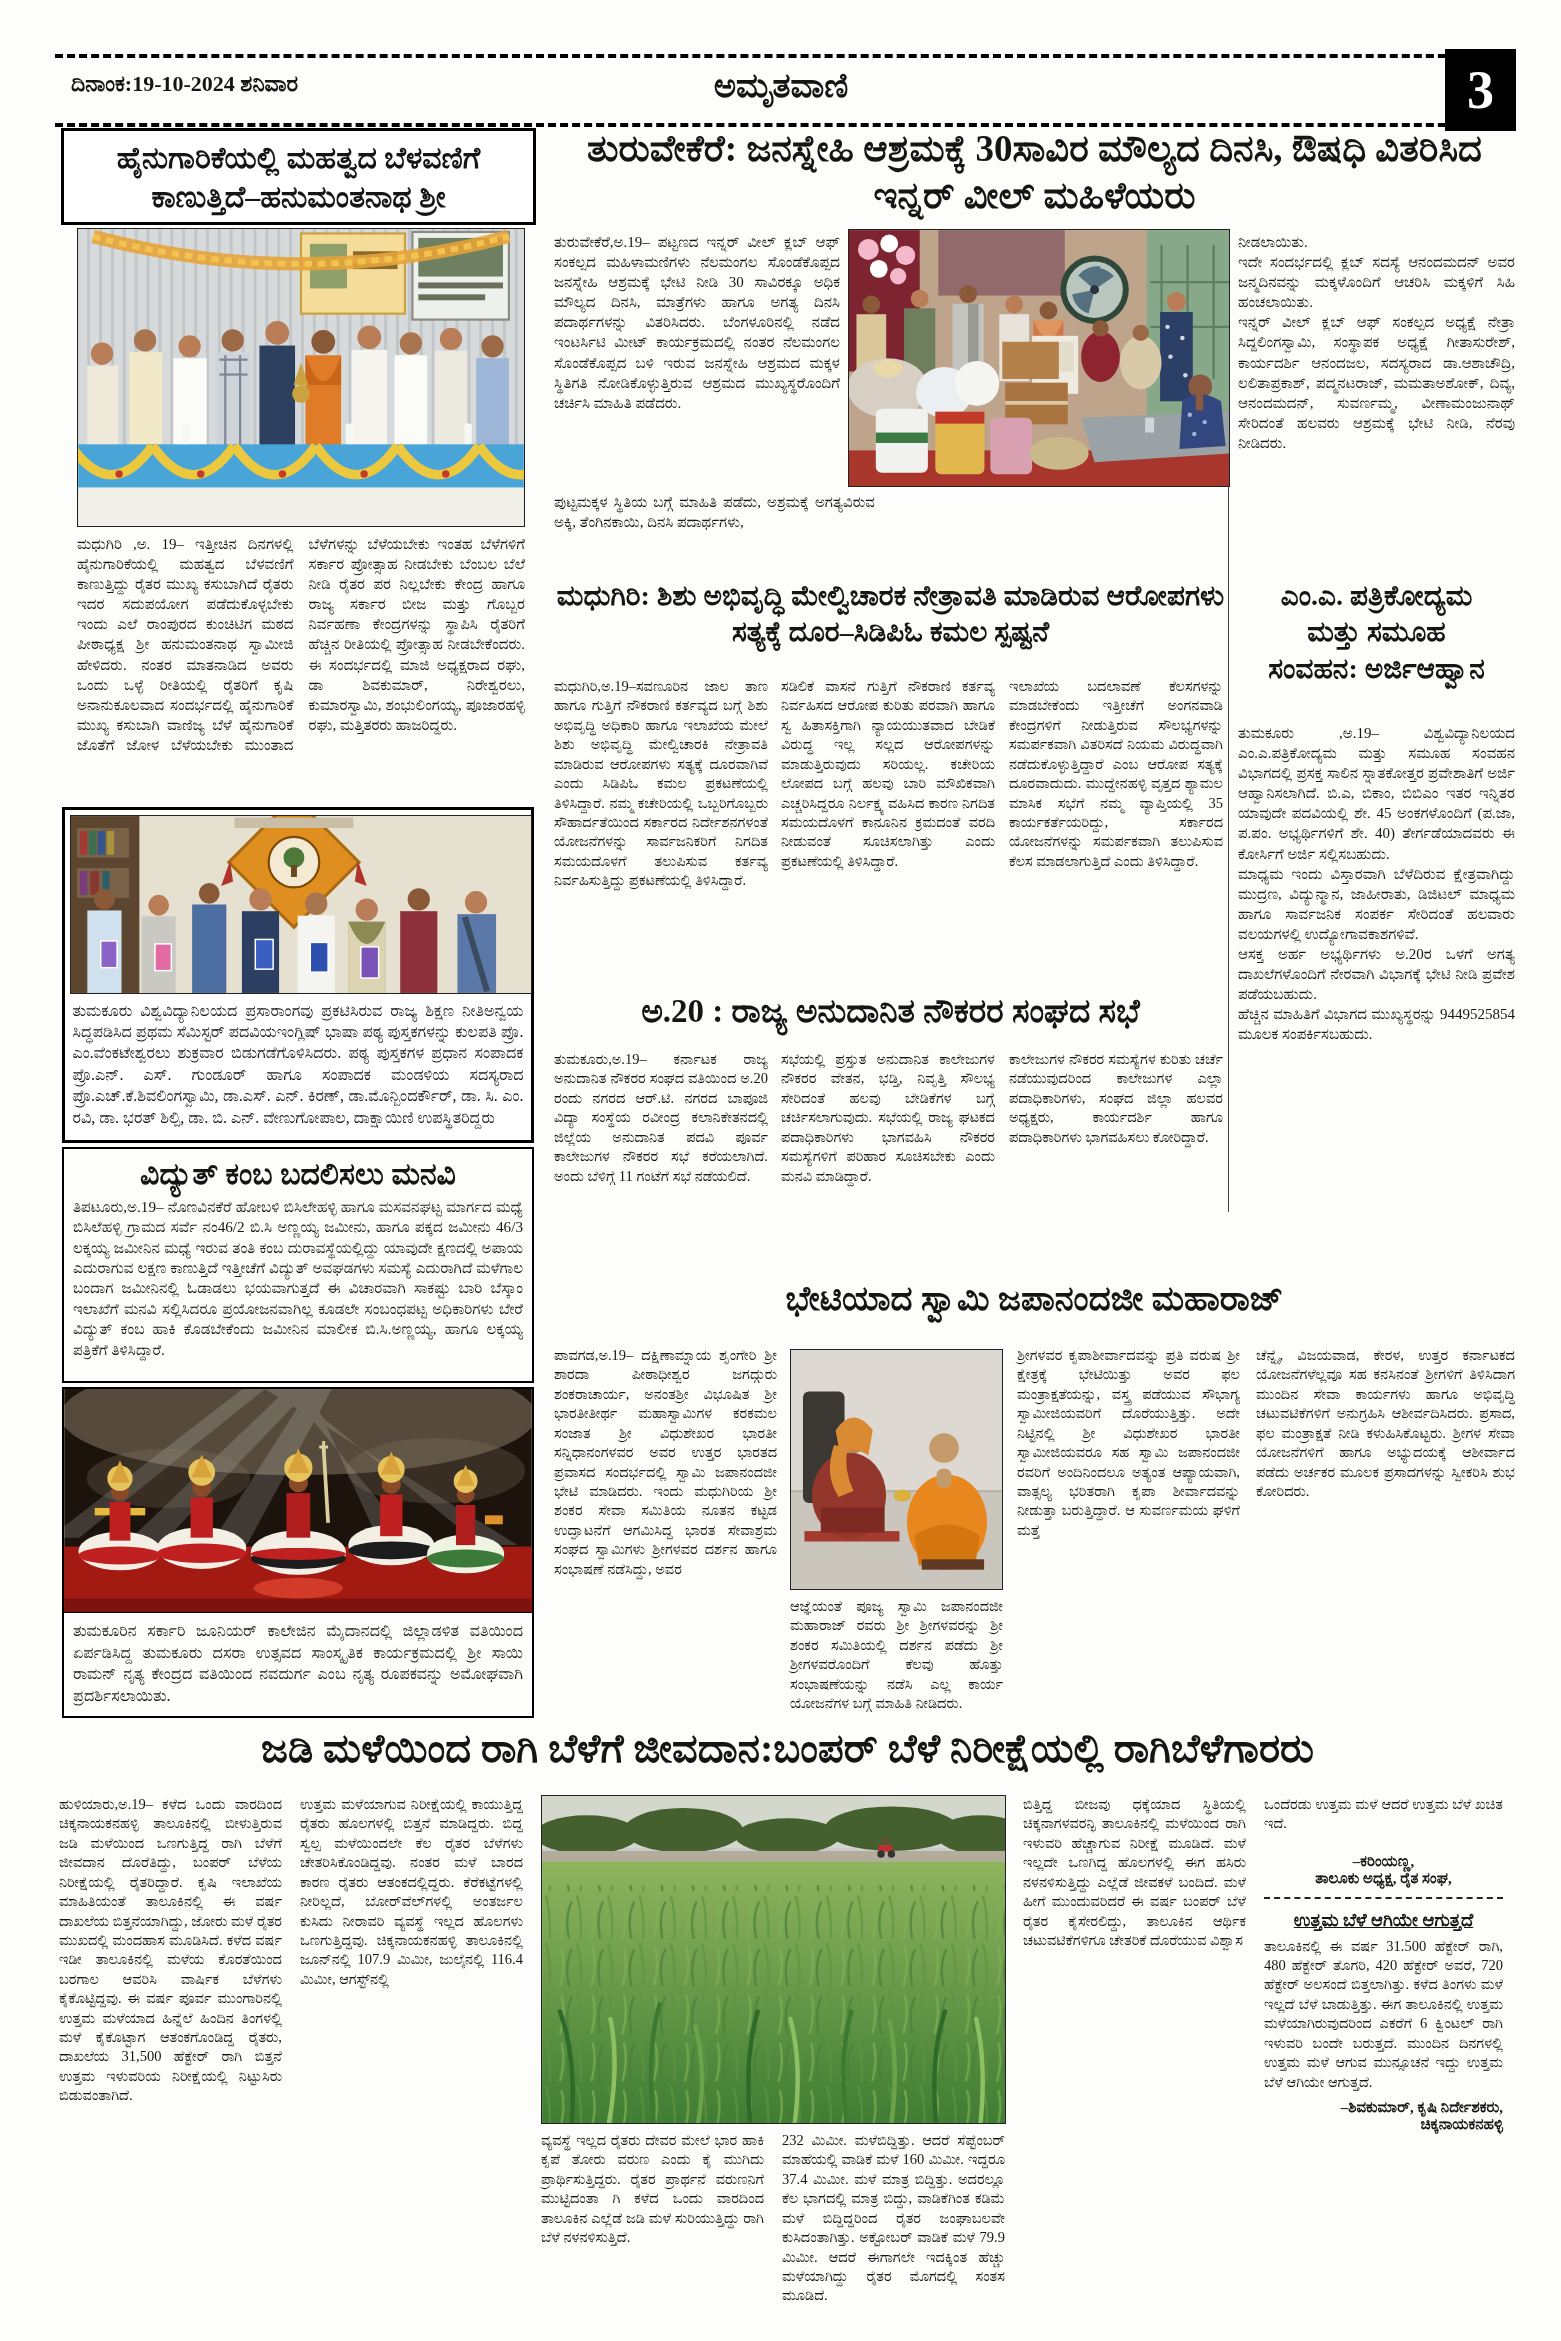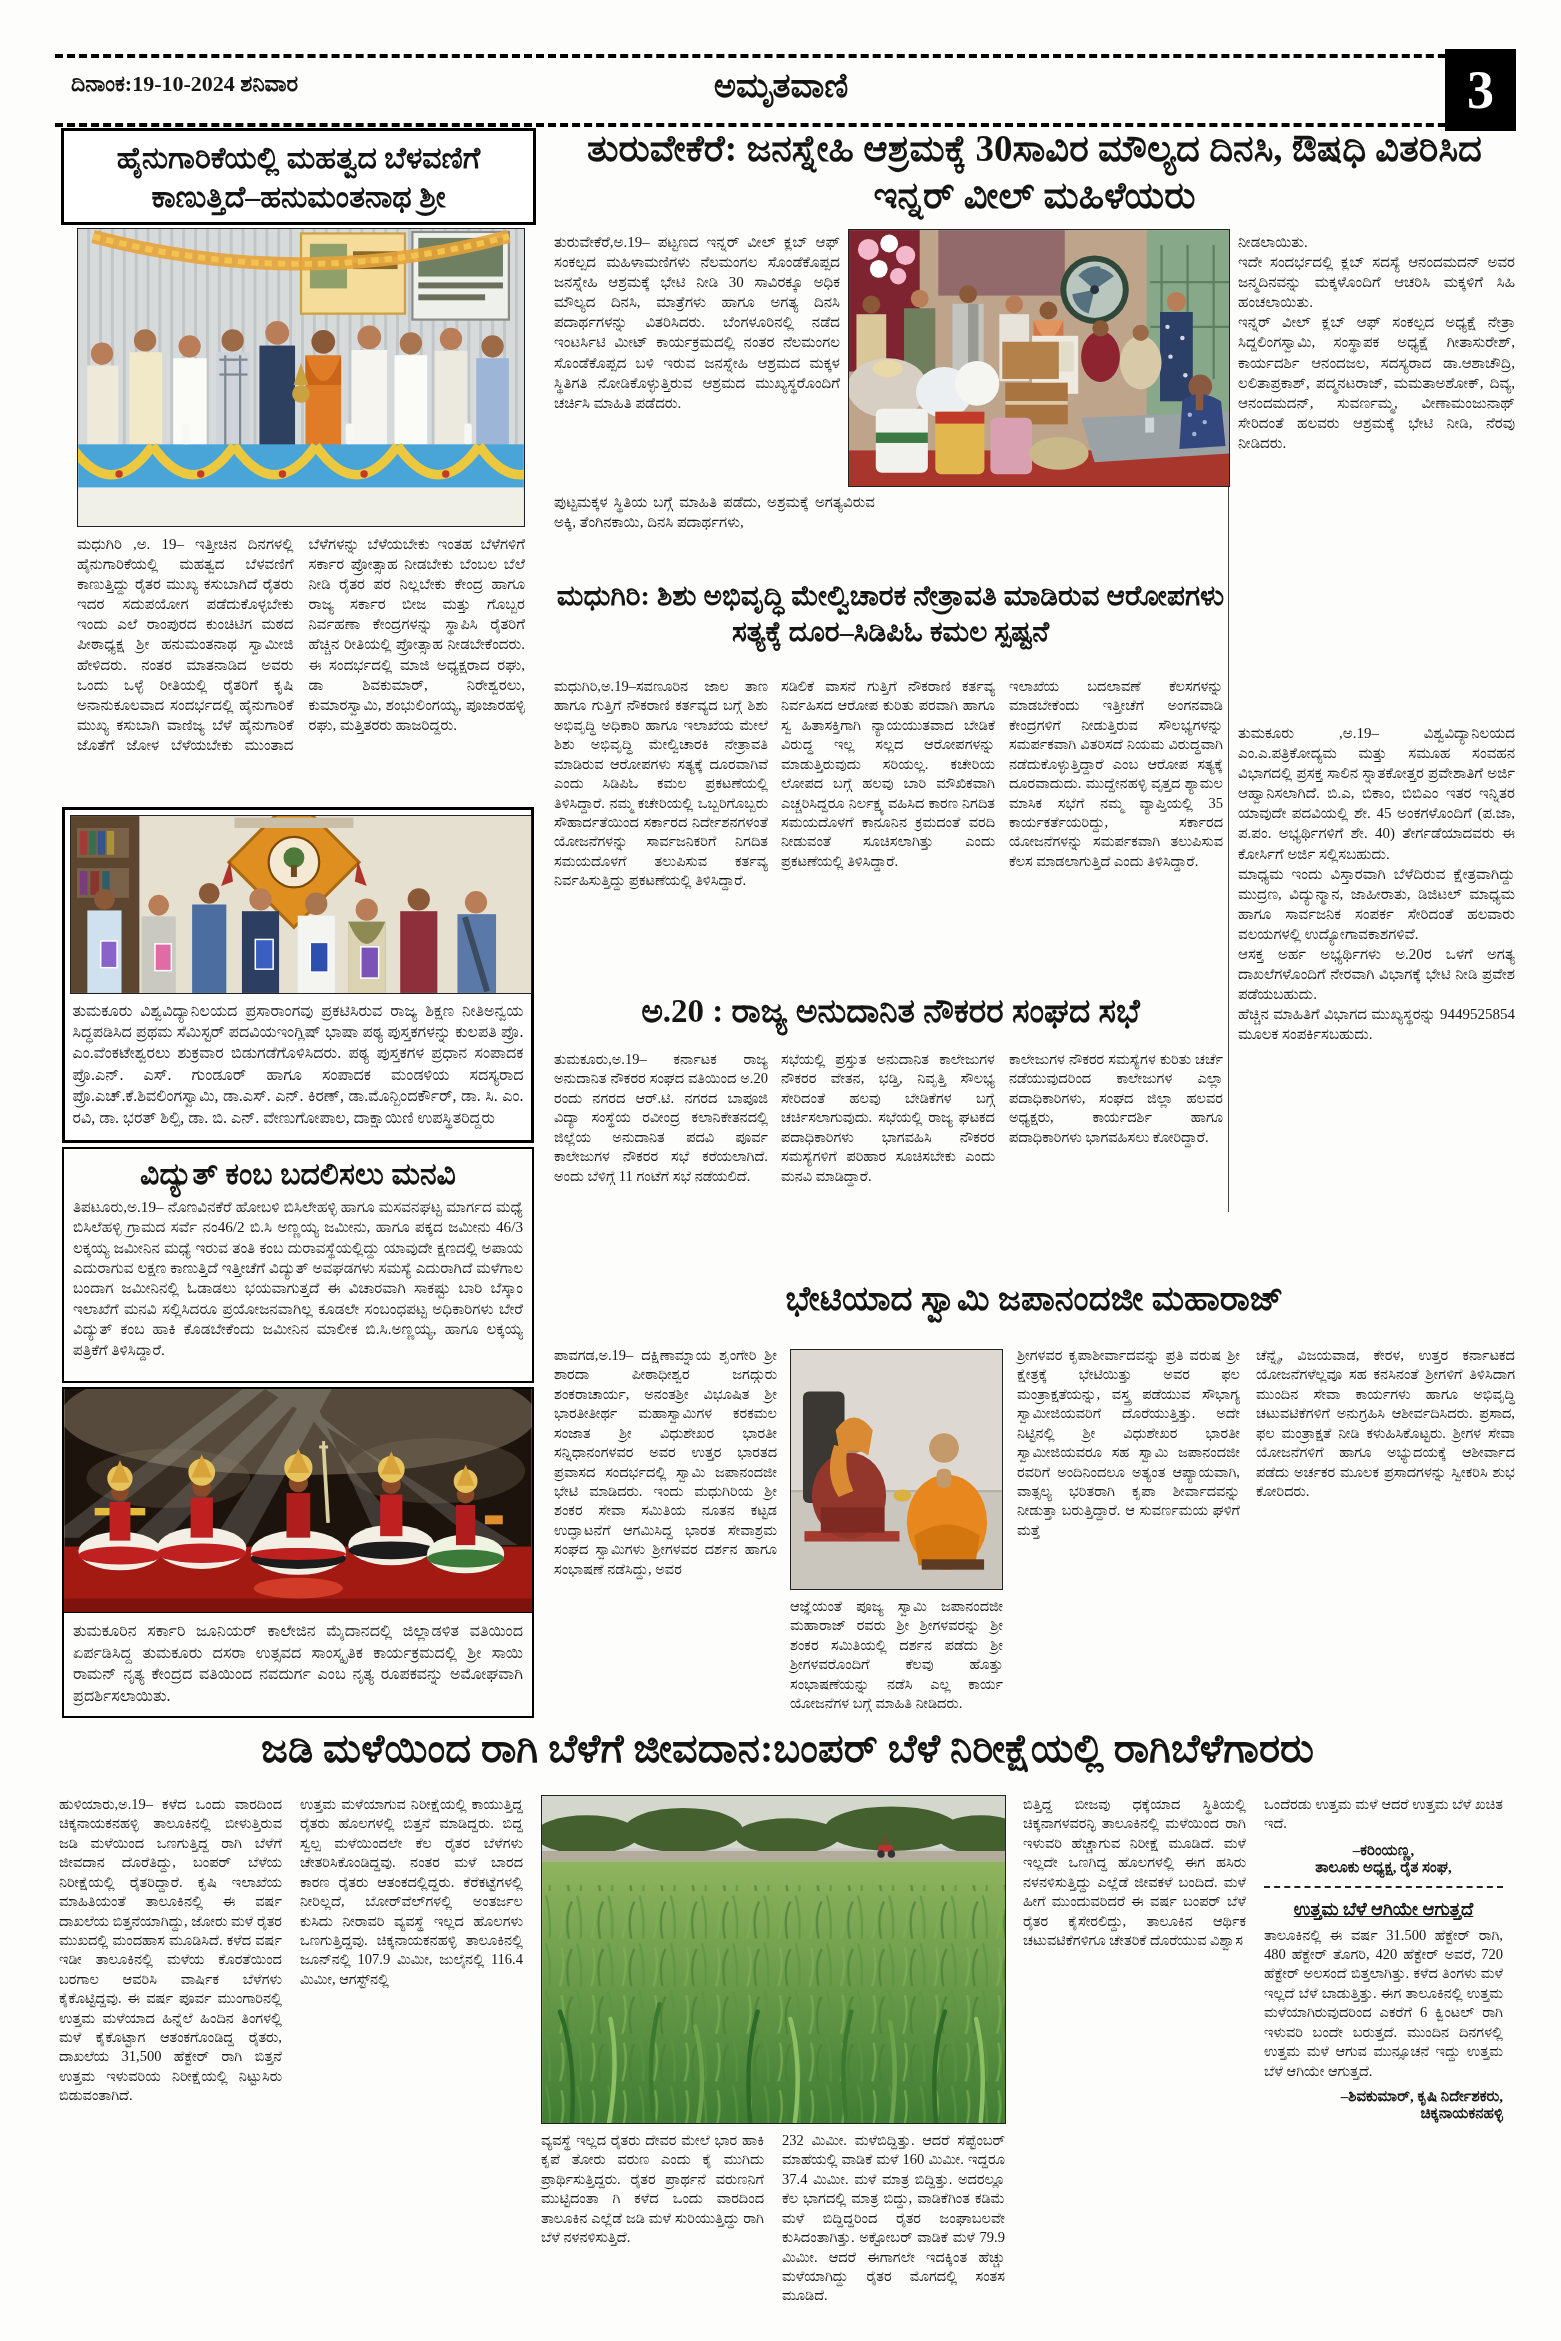--- a/index.html
+++ b/index.html
@@ -405,20 +405,23 @@
   <div class="abs h-md" style="left:554px;top:578px;width:673px;height:92px;">ಮಧುಗಿರಿ: ಶಿಶು ಅಭಿವೃದ್ಧಿ ಮೇಲ್ವಿಚಾರಕ ನೇತ್ರಾವತಿ ಮಾಡಿರುವ ಆರೋಪಗಳು ಸತ್ಯಕ್ಕೆ ದೂರ–ಸಿಡಿಪಿಓ ಕಮಲ ಸ್ಪಷ್ಟನೆ</div>
   <div class="abs kn body-sm" style="left:554px;top:677px;width:214px;height:308px;">ಮಧುಗಿರಿ,ಅ.19–ಸವಣೂರಿನ ಜಾಲ ತಾಣ ಹಾಗೂ ಗುತ್ತಿಗೆ ನೌಕರಾಣಿ ಕರ್ತವ್ಯದ ಬಗ್ಗೆ ಶಿಶು ಅಭಿವೃದ್ಧಿ ಅಧಿಕಾರಿ ಹಾಗೂ ಇಲಾಖೆಯ ಮೇಲೆ ಶಿಶು ಅಭಿವೃದ್ಧಿ ಮೇಲ್ವಿಚಾರಕಿ ನೇತ್ರಾವತಿ ಮಾಡಿರುವ ಆರೋಪಗಳು ಸತ್ಯಕ್ಕೆ ದೂರವಾಗಿವೆ ಎಂದು ಸಿಡಿಪಿಓ ಕಮಲ ಪ್ರಕಟಣೆಯಲ್ಲಿ ತಿಳಿಸಿದ್ದಾರೆ. ನಮ್ಮ ಕಚೇರಿಯಲ್ಲಿ ಒಬ್ಬರಿಗೊಬ್ಬರು ಸೌಹಾರ್ದತೆಯಿಂದ ಸರ್ಕಾರದ ನಿರ್ದೇಶನಗಳಂತೆ ಯೋಜನೆಗಳನ್ನು ಸಾರ್ವಜನಿಕರಿಗೆ ನಿಗದಿತ ಸಮಯದೊಳಗೆ ತಲುಪಿಸುವ ಕರ್ತವ್ಯ ನಿರ್ವಹಿಸುತ್ತಿದ್ದು ಪ್ರಕಟಣೆಯಲ್ಲಿ ತಿಳಿಸಿದ್ದಾರೆ.</div>
   <div class="abs kn body-sm" style="left:781px;top:677px;width:214px;height:308px;">ಸಡಿಲಿಕೆ ವಾಸನೆ ಗುತ್ತಿಗೆ ನೌಕರಾಣಿ ಕರ್ತವ್ಯ ನಿರ್ವಹಿಸದ ಆರೋಪ ಕುರಿತು ಪರವಾಗಿ ಹಾಗೂ ಸ್ವ ಹಿತಾಸಕ್ತಿಗಾಗಿ ನ್ಯಾಯಯುತವಾದ ಬೇಡಿಕೆ ವಿರುದ್ಧ ಇಲ್ಲ ಸಲ್ಲದ ಆರೋಪಗಳನ್ನು ಮಾಡುತ್ತಿರುವುದು ಸರಿಯಲ್ಲ. ಕಚೇರಿಯ ಲೋಪದ ಬಗ್ಗೆ ಹಲವು ಬಾರಿ ಮೌಖಿಕವಾಗಿ ಎಚ್ಚರಿಸಿದ್ದರೂ ನಿರ್ಲಕ್ಷ್ಯ ವಹಿಸಿದ ಕಾರಣ ನಿಗದಿತ ಸಮಯದೊಳಗೆ ಕಾನೂನಿನ ಕ್ರಮದಂತೆ ವರದಿ ನೀಡುವಂತೆ ಸೂಚಿಸಲಾಗಿತ್ತು ಎಂದು ಪ್ರಕಟಣೆಯಲ್ಲಿ ತಿಳಿಸಿದ್ದಾರೆ.</div>
   <div class="abs kn body-sm" style="left:1009px;top:677px;width:214px;height:308px;">ಇಲಾಖೆಯ ಬದಲಾವಣೆ ಕೆಲಸಗಳನ್ನು ಮಾಡಬೇಕೆಂದು ಇತ್ತೀಚೆಗೆ ಅಂಗನವಾಡಿ ಕೇಂದ್ರಗಳಿಗೆ ನೀಡುತ್ತಿರುವ ಸೌಲಭ್ಯಗಳನ್ನು ಸಮರ್ಪಕವಾಗಿ ವಿತರಿಸದೆ ನಿಯಮ ವಿರುದ್ಧವಾಗಿ ನಡೆದುಕೊಳ್ಳುತ್ತಿದ್ದಾರೆ ಎಂಬ ಆರೋಪ ಸತ್ಯಕ್ಕೆ ದೂರವಾದುದು. ಮುದ್ದೇನಹಳ್ಳಿ ವೃತ್ತದ ಶ್ಯಾಮಲ ಮಾಸಿಕ ಸಭೆಗೆ ನಮ್ಮ ವ್ಯಾಪ್ತಿಯಲ್ಲಿ 35 ಕಾರ್ಯಕರ್ತೆಯರಿದ್ದು, ಸರ್ಕಾರದ ಯೋಜನೆಗಳನ್ನು ಸಮರ್ಪಕವಾಗಿ ತಲುಪಿಸುವ ಕೆಲಸ ಮಾಡಲಾಗುತ್ತಿದೆ ಎಂದು ತಿಳಿಸಿದ್ದಾರೆ.</div>
 
   <div class="abs h-lg" style="left:554px;top:990px;width:673px;height:52px;">ಅ.20 : ರಾಜ್ಯ ಅನುದಾನಿತ ನೌಕರರ ಸಂಘದ ಸಭೆ</div>
   <div class="abs kn body-sm" style="left:554px;top:1050px;width:214px;height:162px;">ತುಮಕೂರು,ಅ.19– ಕರ್ನಾಟಕ ರಾಜ್ಯ ಅನುದಾನಿತ ನೌಕರರ ಸಂಘದ ವತಿಯಿಂದ ಅ.20 ರಂದು ನಗರದ ಆರ್.ಟಿ. ನಗರದ ಬಾಪೂಜಿ ವಿದ್ಯಾ ಸಂಸ್ಥೆಯ ರವೀಂದ್ರ ಕಲಾನಿಕೇತನದಲ್ಲಿ ಜಿಲ್ಲೆಯ ಅನುದಾನಿತ ಪದವಿ ಪೂರ್ವ ಕಾಲೇಜುಗಳ ನೌಕರರ ಸಭೆ ಕರೆಯಲಾಗಿದೆ. ಅಂದು ಬೆಳಿಗ್ಗೆ 11 ಗಂಟೆಗೆ ಸಭೆ ನಡೆಯಲಿದೆ.</div>
   <div class="abs kn body-sm" style="left:781px;top:1050px;width:214px;height:162px;">ಸಭೆಯಲ್ಲಿ ಪ್ರಸ್ತುತ ಅನುದಾನಿತ ಕಾಲೇಜುಗಳ ನೌಕರರ ವೇತನ, ಭಡ್ತಿ, ನಿವೃತ್ತಿ ಸೌಲಭ್ಯ ಸೇರಿದಂತೆ ಹಲವು ಬೇಡಿಕೆಗಳ ಬಗ್ಗೆ ಚರ್ಚಿಸಲಾಗುವುದು. ಸಭೆಯಲ್ಲಿ ರಾಜ್ಯ ಘಟಕದ ಪದಾಧಿಕಾರಿಗಳು ಭಾಗವಹಿಸಿ ನೌಕರರ ಸಮಸ್ಯೆಗಳಿಗೆ ಪರಿಹಾರ ಸೂಚಿಸಬೇಕು ಎಂದು ಮನವಿ ಮಾಡಿದ್ದಾರೆ.</div>
   <div class="abs kn body-sm" style="left:1009px;top:1050px;width:214px;height:162px;">ಕಾಲೇಜುಗಳ ನೌಕರರ ಸಮಸ್ಯೆಗಳ ಕುರಿತು ಚರ್ಚೆ ನಡೆಯುವುದರಿಂದ ಕಾಲೇಜುಗಳ ಎಲ್ಲಾ ಪದಾಧಿಕಾರಿಗಳು, ಸಂಘದ ಜಿಲ್ಲಾ ಹಲವರ ಅಧ್ಯಕ್ಷರು, ಕಾರ್ಯದರ್ಶಿ ಹಾಗೂ ಪದಾಧಿಕಾರಿಗಳು ಭಾಗವಹಿಸಲು ಕೋರಿದ್ದಾರೆ.</div>
 
+  <div class="abs h-md prewrap" style="left:1238px;top:578px;width:277px;height:138px;">ಎಂ.ಎ. ಪತ್ರಿಕೋದ್ಯಮ
+ಮತ್ತು ಸಮೂಹ
+ಸಂವಹನ: ಅರ್ಜಿಆಹ್ವಾನ</div>
   <div class="abs kn body-txt prewrap" style="left:1238px;top:723px;width:277px;height:489px;">ತುಮಕೂರು ,ಅ.19– ವಿಶ್ವವಿದ್ಯಾನಿಲಯದ ಎಂ.ಎ.ಪತ್ರಿಕೋದ್ಯಮ ಮತ್ತು ಸಮೂಹ ಸಂವಹನ ವಿಭಾಗದಲ್ಲಿ ಪ್ರಸಕ್ತ ಸಾಲಿನ ಸ್ನಾತಕೋತ್ತರ ಪ್ರವೇಶಾತಿಗೆ ಅರ್ಜಿ ಆಹ್ವಾನಿಸಲಾಗಿದೆ. ಬಿ.ಎ, ಬಿಕಾಂ, ಬಿಬಿಎಂ ಇತರ ಇನ್ನಿತರ ಯಾವುದೇ ಪದವಿಯಲ್ಲಿ ಶೇ. 45 ಅಂಕಗಳೊಂದಿಗೆ (ಪ.ಜಾ, ಪ.ಪಂ. ಅಭ್ಯರ್ಥಿಗಳಿಗೆ ಶೇ. 40) ತೇರ್ಗಡೆಯಾದವರು ಈ ಕೋರ್ಸಿಗೆ ಅರ್ಜಿ ಸಲ್ಲಿಸಬಹುದು.
 ಮಾಧ್ಯಮ ಇಂದು ವಿಸ್ತಾರವಾಗಿ ಬೆಳೆದಿರುವ ಕ್ಷೇತ್ರವಾಗಿದ್ದು ಮುದ್ರಣ, ವಿದ್ಯುನ್ಮಾನ, ಜಾಹೀರಾತು, ಡಿಜಿಟಲ್ ಮಾಧ್ಯಮ ಹಾಗೂ ಸಾರ್ವಜನಿಕ ಸಂಪರ್ಕ ಸೇರಿದಂತೆ ಹಲವಾರು ವಲಯಗಳಲ್ಲಿ ಉದ್ಯೋಗಾವಕಾಶಗಳಿವೆ.
 ಆಸಕ್ತ ಅರ್ಹ ಅಭ್ಯರ್ಥಿಗಳು ಅ.20ರ ಒಳಗೆ ಅಗತ್ಯ ದಾಖಲೆಗಳೊಂದಿಗೆ ನೇರವಾಗಿ ವಿಭಾಗಕ್ಕೆ ಭೇಟಿ ನೀಡಿ ಪ್ರವೇಶ ಪಡೆಯಬಹುದು.
 ಹೆಚ್ಚಿನ ಮಾಹಿತಿಗೆ ವಿಭಾಗದ ಮುಖ್ಯಸ್ಥರನ್ನು 9449525854 ಮೂಲಕ ಸಂಪರ್ಕಿಸಬಹುದು.</div>
 
   <div class="abs bold center" style="left:554px;top:1280px;width:961px;height:57px;font-size:34px;">ಭೇಟಿಯಾದ ಸ್ವಾಮಿ ಜಪಾನಂದಜೀ ಮಹಾರಾಜ್</div>
 
   <div class="abs kn body-sm" style="left:554px;top:1346px;width:223px;height:366px;">ಪಾವಗಡ,ಅ.19– ದಕ್ಷಿಣಾಮ್ನಾಯ ಶೃಂಗೇರಿ ಶ್ರೀ ಶಾರದಾ ಪೀಠಾಧೀಶ್ವರ ಜಗದ್ಗುರು ಶಂಕರಾಚಾರ್ಯ, ಅನಂತಶ್ರೀ ವಿಭೂಷಿತ ಶ್ರೀ ಭಾರತೀತೀರ್ಥ ಮಹಾಸ್ವಾಮಿಗಳ ಕರಕಮಲ ಸಂಜಾತ ಶ್ರೀ ವಿಧುಶೇಖರ ಭಾರತೀ ಸನ್ನಿಧಾನಂಗಳವರ ಅವರ ಉತ್ತರ ಭಾರತದ ಪ್ರವಾಸದ ಸಂದರ್ಭದಲ್ಲಿ ಸ್ವಾಮಿ ಜಪಾನಂದಜೀ ಭೇಟಿ ಮಾಡಿದರು. ಇಂದು ಮಧುಗಿರಿಯ ಶ್ರೀ ಶಂಕರ ಸೇವಾ ಸಮಿತಿಯ ನೂತನ ಕಟ್ಟಡ ಉದ್ಘಾಟನೆಗೆ ಆಗಮಿಸಿದ್ದ ಭಾರತ ಸೇವಾಶ್ರಮ ಸಂಘದ ಸ್ವಾಮಿಗಳು ಶ್ರೀಗಳವರ ದರ್ಶನ ಹಾಗೂ ಸಂಭಾಷಣೆ ನಡೆಸಿದ್ದು, ಅವರ</div>
 
   <div class="abs photo-frame" style="left:790px;top:1349px;width:213px;height:241px;">
@@ -495,21 +498,21 @@
       </g>
     </svg>
   </div>
   <div class="abs kn body-sm" style="left:541px;top:2131px;width:223px;height:196px;">ವ್ಯವಸ್ಥೆ ಇಲ್ಲದ ರೈತರು ದೇವರ ಮೇಲೆ ಭಾರ ಹಾಕಿ ಕೃಪೆ ತೋರು ವರುಣ ಎಂದು ಕೈ ಮುಗಿದು ಪ್ರಾರ್ಥಿಸುತ್ತಿದ್ದರು. ರೈತರ ಪ್ರಾರ್ಥನೆ ವರುಣನಿಗೆ ಮುಟ್ಟಿದಂತಾ ಗಿ ಕಳೆದ ಒಂದು ವಾರದಿಂದ ತಾಲೂಕಿನ ಎಲ್ಲೆಡೆ ಜಡಿ ಮಳೆ ಸುರಿಯುತ್ತಿದ್ದು ರಾಗಿ ಬೆಳೆ ನಳನಳಿಸುತ್ತಿದೆ.</div>
   <div class="abs kn body-sm" style="left:782px;top:2131px;width:223px;height:196px;">232 ಮಿಮೀ. ಮಳೆಬಿದ್ದಿತ್ತು. ಆದರೆ ಸೆಪ್ಟೆಂಬರ್ ಮಾಹೆಯಲ್ಲಿ ವಾಡಿಕೆ ಮಳೆ 160 ಮಿಮೀ. ಇದ್ದರೂ 37.4 ಮಿಮೀ. ಮಳೆ ಮಾತ್ರ ಬಿದ್ದಿತ್ತು. ಅದರಲ್ಲೂ ಕೆಲ ಭಾಗದಲ್ಲಿ ಮಾತ್ರ ಬಿದ್ದು, ವಾಡಿಕೆಗಿಂತ ಕಡಿಮೆ ಮಳೆ ಬಿದ್ದಿದ್ದರಿಂದ ರೈತರ ಜಂಘಾಬಲವೇ ಕುಸಿದಂತಾಗಿತ್ತು. ಅಕ್ಟೋಬರ್ ವಾಡಿಕೆ ಮಳೆ 79.9 ಮಿಮೀ. ಆದರೆ ಈಗಾಗಲೇ ಇದಕ್ಕಿಂತ ಹೆಚ್ಚು ಮಳೆಯಾಗಿದ್ದು ರೈತರ ಮೊಗದಲ್ಲಿ ಸಂತಸ ಮೂಡಿದೆ.</div>
 
   <div class="abs kn body-sm" style="left:1023px;top:1795px;width:223px;height:532px;">ಬಿತ್ತಿದ್ದ ಬೀಜವು ಧಕ್ಕೆಯಾದ ಸ್ಥಿತಿಯಲ್ಲಿ ಚಿಕ್ಕನಾಗಳವರನ್ಳಿ ತಾಲೂಕಿನಲ್ಲಿ ಮಳೆಯಿಂದ ರಾಗಿ ಇಳುವರಿ ಹೆಚ್ಚಾಗುವ ನಿರೀಕ್ಷೆ ಮೂಡಿದೆ. ಮಳೆ ಇಲ್ಲದೇ ಒಣಗಿದ್ದ ಹೊಲಗಳಲ್ಲಿ ಈಗ ಹಸಿರು ನಳನಳಿಸುತ್ತಿದ್ದು ಎಲ್ಲೆಡೆ ಜೀವಕಳೆ ಬಂದಿದೆ. ಮಳೆ ಹೀಗೆ ಮುಂದುವರಿದರೆ ಈ ವರ್ಷ ಬಂಪರ್ ಬೆಳೆ ರೈತರ ಕೈಸೇರಲಿದ್ದು, ತಾಲೂಕಿನ ಆರ್ಥಿಕ ಚಟುವಟಿಕೆಗಳಿಗೂ ಚೇತರಿಕೆ ದೊರೆಯುವ ವಿಶ್ವಾಸ</div>
 
   <div class="abs" style="left:1264px;top:1795px;width:239px;height:532px;">
     <div class="kn body-sm">ಒಂದೆರಡು ಉತ್ತಮ ಮಳೆ ಆದರೆ ಉತ್ತಮ ಬೆಳೆ ಖಚಿತ ಇದೆ.</div>
-    <div class="sig" style="margin-top:8px;">–ಕರಿಂಯಣ್ಣ,</div>
+    <div class="sig" style="margin-top:19px;">–ಕರಿಂಯಣ್ಣ,</div>
     <div class="sig">ತಾಲೂಕು ಅಧ್ಯಕ್ಷ, ರೈತ ಸಂಘ,</div>
     <div class="dashed-hr" style="margin:10.4px 0;"></div>
     <div class="subhead">ಉತ್ತಮ ಬೆಳೆ ಆಗಿಯೇ ಆಗುತ್ತದೆ</div>
     <div class="kn body-sm" style="margin-top:6px;">ತಾಲೂಕಿನಲ್ಲಿ ಈ ವರ್ಷ 31.500 ಹೆಕ್ಟೇರ್ ರಾಗಿ, 480 ಹೆಕ್ಟೇರ್ ತೊಗರಿ, 420 ಹೆಕ್ಟೇರ್ ಅವರೆ, 720 ಹೆಕ್ಟೇರ್ ಅಲಸಂದೆ ಬಿತ್ತಲಾಗಿತ್ತು. ಕಳೆದ ತಿಂಗಳು ಮಳೆ ಇಲ್ಲದೆ ಬೆಳೆ ಬಾಡುತ್ತಿತ್ತು. ಈಗ ತಾಲೂಕಿನಲ್ಲಿ ಉತ್ತಮ ಮಳೆಯಾಗಿರುವುದರಿಂದ ಎಕರೆಗೆ 6 ಕ್ವಿಂಟಲ್ ರಾಗಿ ಇಳುವರಿ ಬಂದೇ ಬರುತ್ತದೆ. ಮುಂದಿನ ದಿನಗಳಲ್ಲಿ ಉತ್ತಮ ಮಳೆ ಆಗುವ ಮುನ್ಸೂಚನೆ ಇದ್ದು ಉತ್ತಮ ಬೆಳೆ ಆಗಿಯೇ ಆಗುತ್ತದೆ.</div>
     <div class="sig" style="margin-top:7.4px;text-align:right;">–ಶಿವಕುಮಾರ್, ಕೃಷಿ ನಿರ್ದೇಶಕರು, ಚಿಕ್ಕನಾಯಕನಹಳ್ಳಿ</div>
   </div>
 
 </div>
 
 

